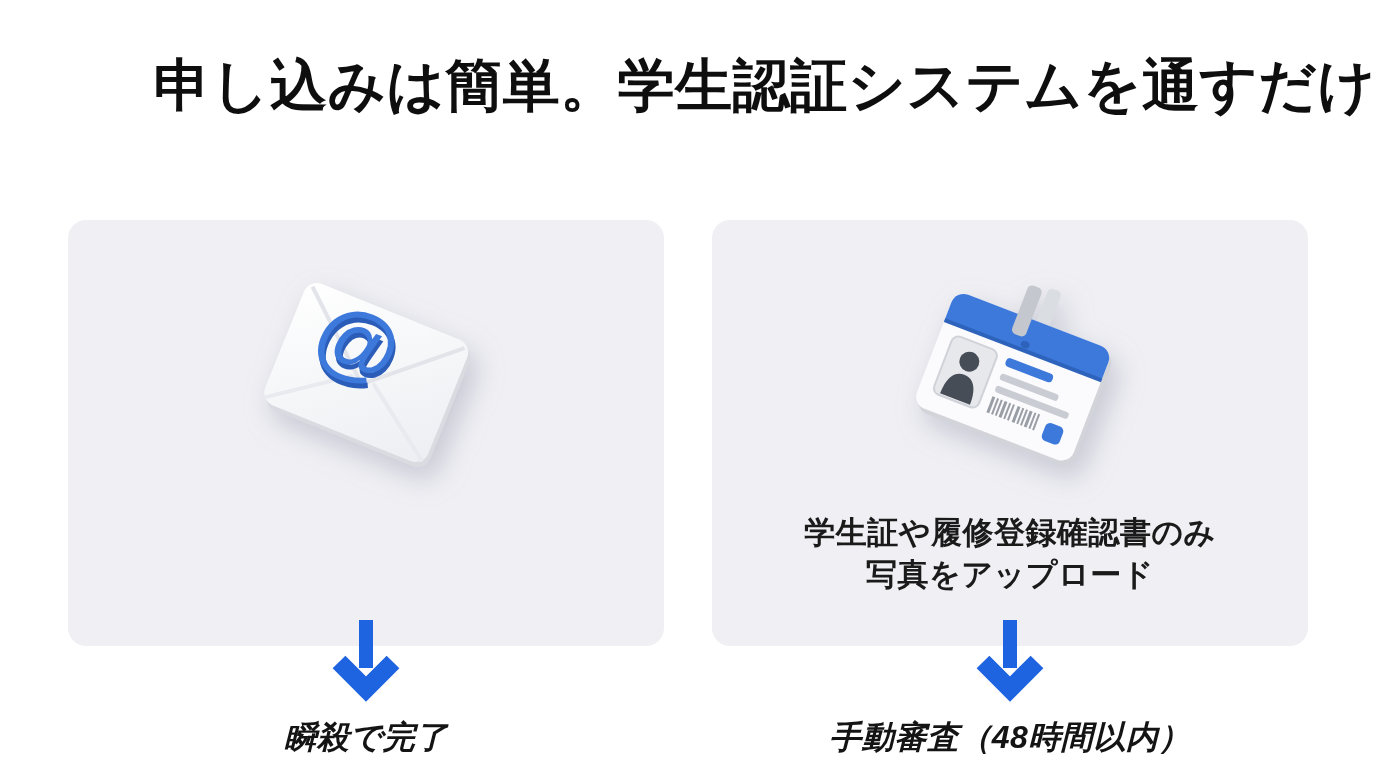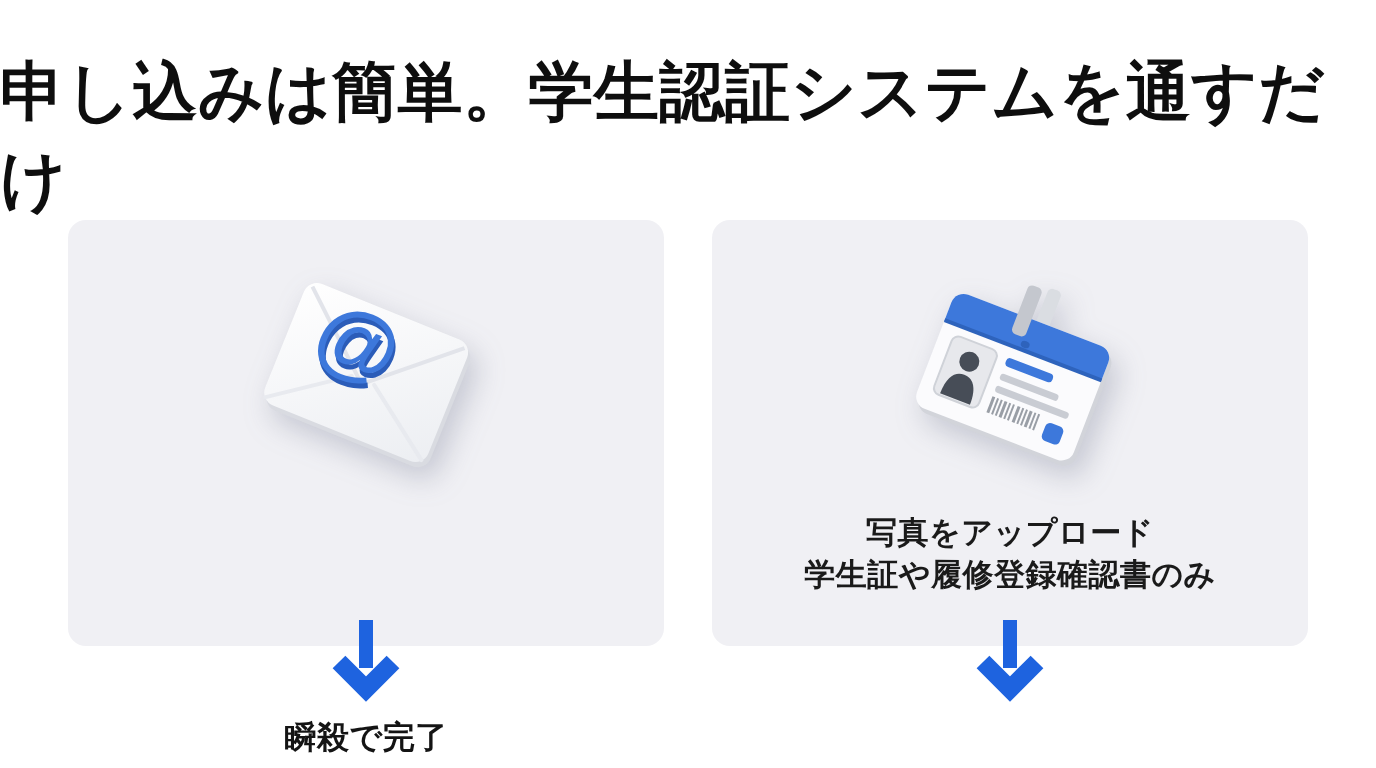--- a/index.html
+++ b/index.html
@@ -7,22 +7,22 @@
   body {
     background: #ffffff;
     font-family: "Liberation Sans", "DejaVu Sans", sans-serif;
     color: #141414;
     position: relative;
   }
   .slide { width: 1376px; height: 768px; position: relative; }
 
   h1.title {
     margin-top: 48px;
-    text-align: left;
-    font-size: 65px;
+    text-align: right;
+    font-size: 57px;
     font-weight: 900;
     letter-spacing: 0.5px;
     color: #0e0e0e;
   }
 
   .columns {
     position: absolute;
     top: 172px;
     left: 68px;
     right: 68px;
@@ -61,20 +61,21 @@
     letter-spacing: 0.5px;
   }
   .arrow-svg { margin-top: -26px; display: block; }
   .result-label {
     margin-top: 12px;
     text-align: center;
     font-size: 32px;
     font-weight: 800;
     color: #141414;
     letter-spacing: 0.5px;
+    font-style: italic;
   }
 </style>
 </head>
 <body>
 
 <div class="slide">
 
   <h1 class="title">申し込みは簡単。学生認証システムを通すだけ</h1>
 
   <div class="columns">
@@ -137,25 +138,26 @@
                 <rect x="150" y="152" width="2" height="17"></rect>
                   <rect x="154" y="152" width="3" height="17"></rect>
                 <rect x="159" y="152" width="2" height="17"></rect>
                   <rect x="163" y="152" width="2" height="17"></rect>
               </g>
               <rect x="174" y="156" width="19" height="19" rx="5" fill="#3D78DB"></rect>
             </g>
           </svg>
         </div>
         <div class="card-label">
+          <div>学生証や履修登録確認書のみ</div>
           <div>写真をアップロード</div>
-          <div>学生証や履修登録確認書のみ</div>
         </div>
       </div>
       <svg class="arrow-svg" width="80" height="84" viewBox="0 0 80 84">
         <rect x="33" y="0" width="14" height="48" fill="#1E63DF"></rect>
         <path d="M13,42 L40,69 L67,42" fill="none" stroke-width="18" stroke="#1E63DF" stroke-linejoin="miter"></path>
       </svg>
+      <div class="result-label">手動審査（48時間以内）</div>
     </div>
 
   </div>
 
 </div>
 
 </body></html>

